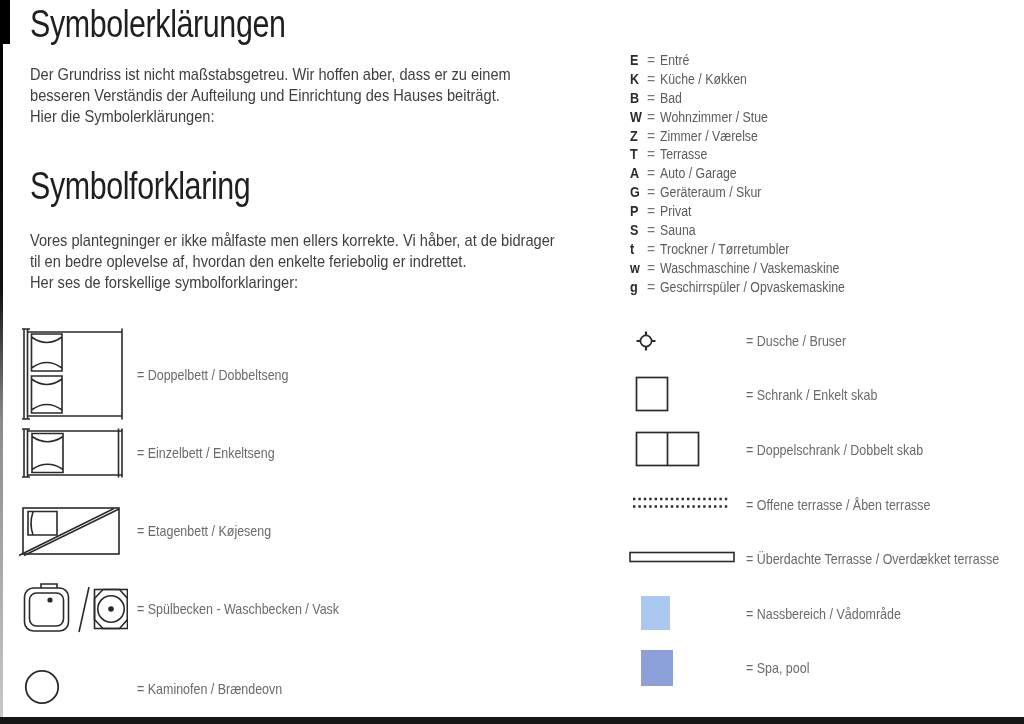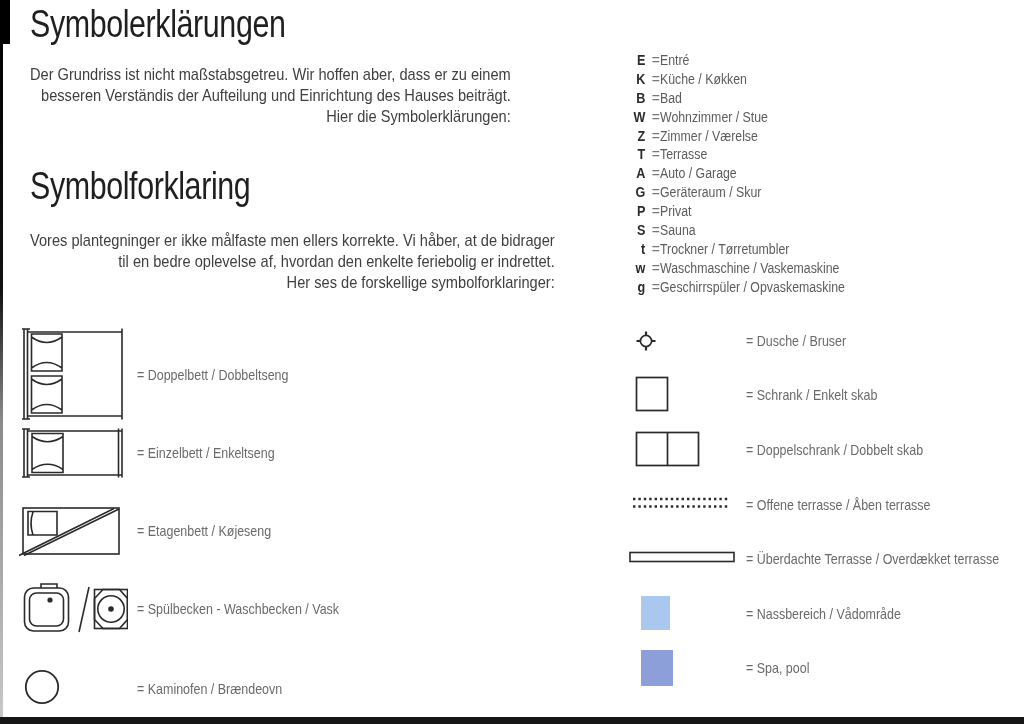--- a/index.html
+++ b/index.html
@@ -1,19 +1,19 @@
 <!DOCTYPE html>
 <html><head>
 <meta charset="utf-8">
 <style>
   * { margin:0; padding:0; box-sizing:border-box; }
   html,body { background:#e8e8e8; }
   #canvas {
     position:relative; width:1024px; height:724px; background:#ffffff;
-    font-family:"Liberation Sans", sans-serif; overflow:hidden;text-align:right;
+    font-family:"Liberation Sans", sans-serif; overflow:hidden;
   }
   
   .edge-left { position:absolute; left:0; top:0; width:3px; height:724px;
     background:linear-gradient(to bottom,#000 0%,#111 40%,#8a8a8a 58%,#c9c9c9 100%); }
   .edge-corner { position:absolute; left:0; top:0; width:10px; height:44px; background:#000; }
   .edge-bottom { position:absolute; left:0; bottom:0; width:1024px; height:7px; background:#161616; }
 
   .big-title {
     position:absolute; left:30px; color:#1f1f1f; font-size:39px; font-weight:500;
     letter-spacing:-0.5px; white-space:nowrap;

